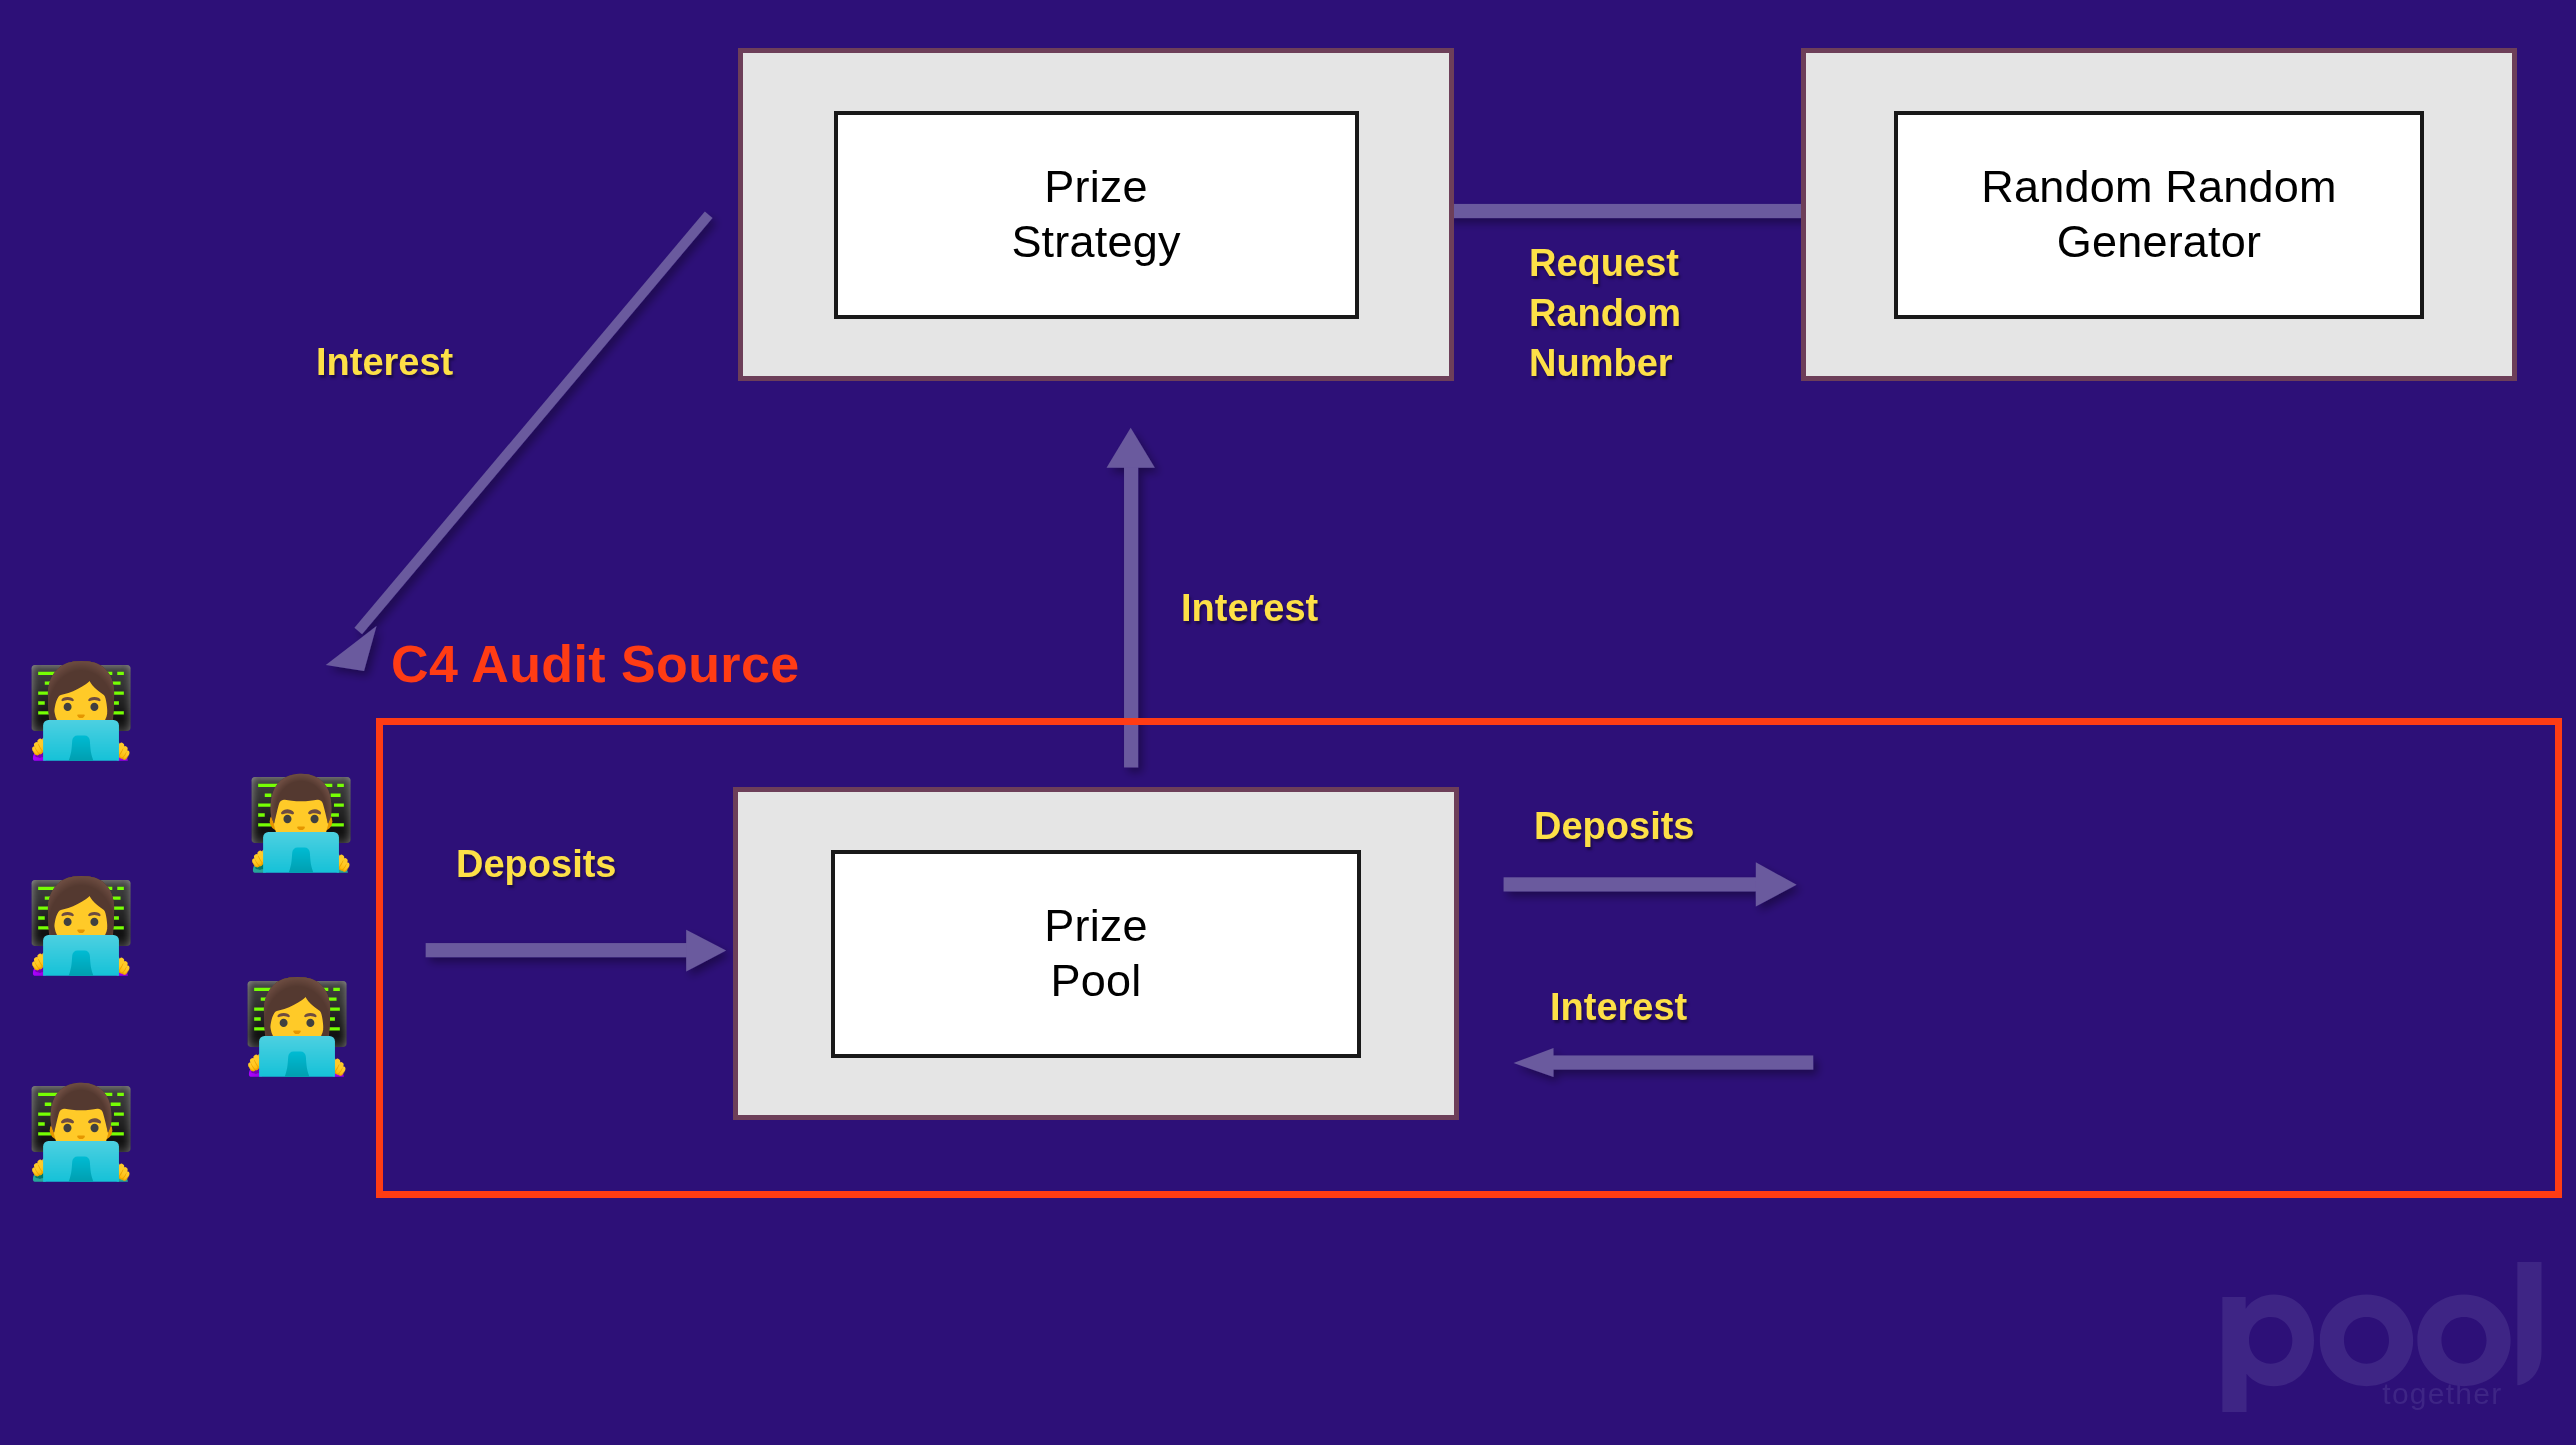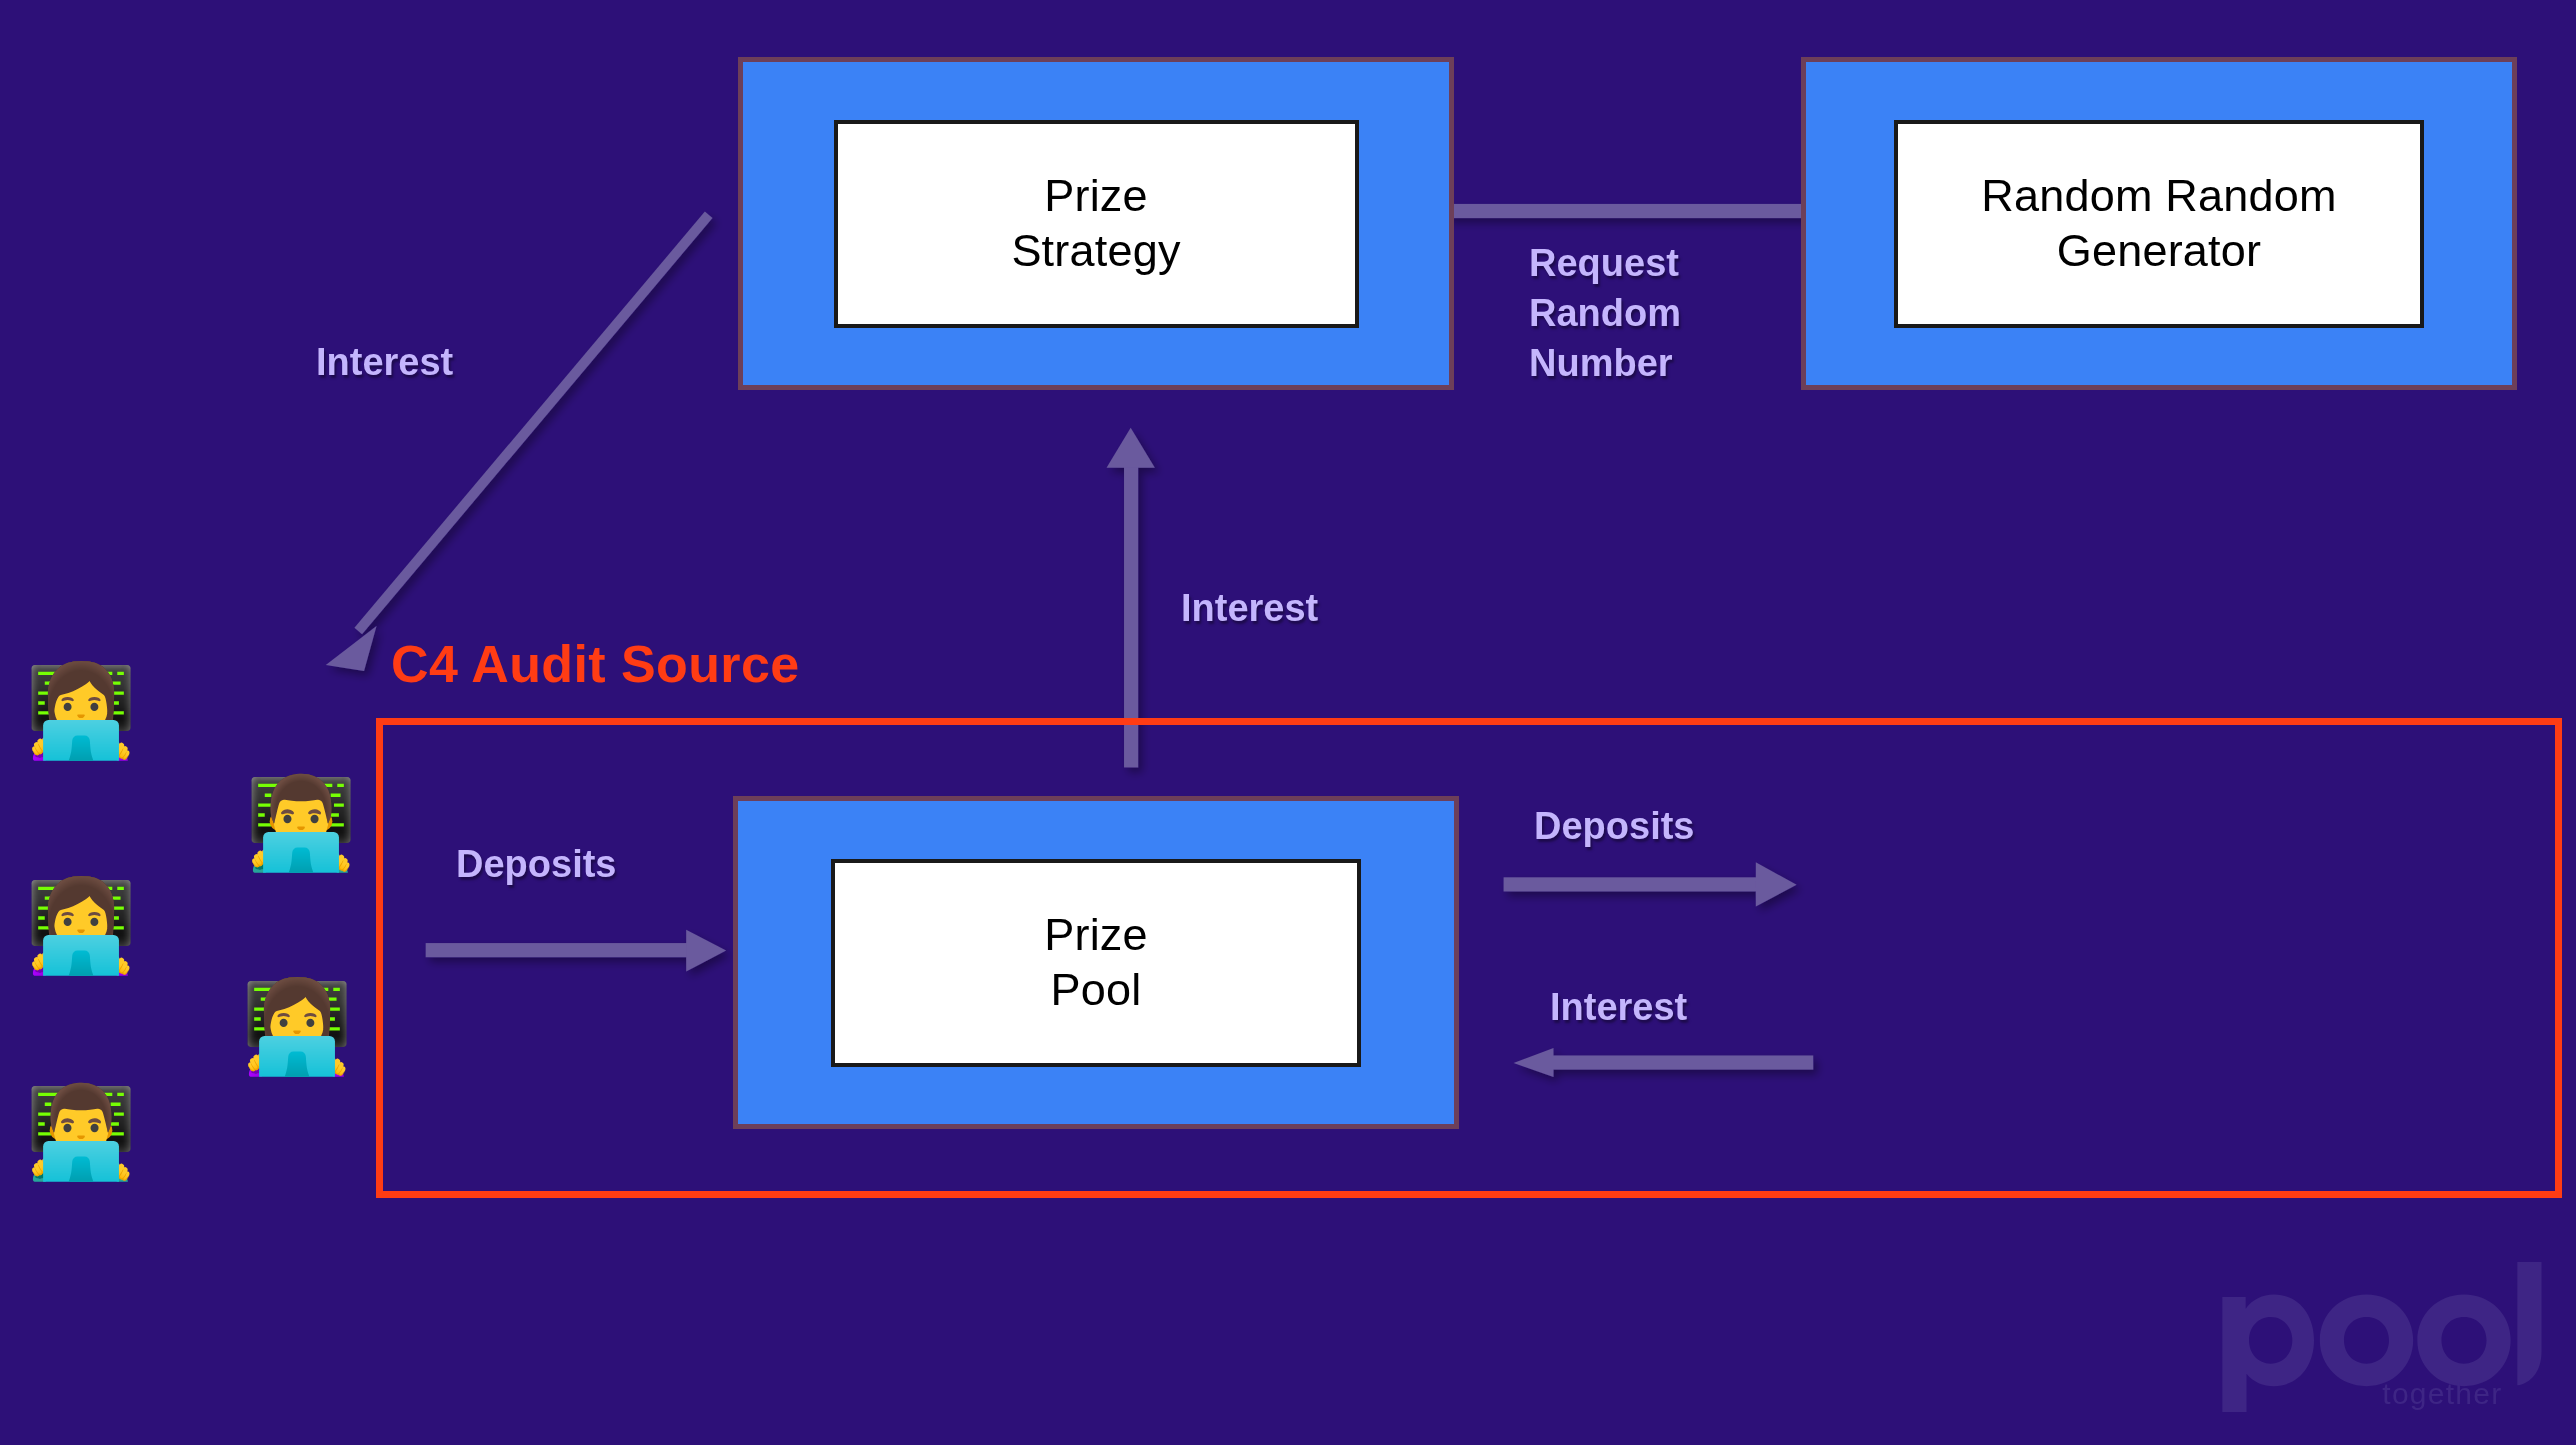--- a/index.html
+++ b/index.html
@@ -22,27 +22,26 @@
     right: 32px;
     bottom: 33px;
     width: 325px;
     height: 150px;
     pointer-events: none;
   }
 
   
   .node {
     position: absolute;
-    background: #3b82f6;
+    background: #e5e5e5;
     border: 5.8px solid #6d3f59;
     box-sizing: border-box;
     display: flex;
     align-items: center;
     justify-content: center;
-    margin-top: 9px;
   }
   .node-inner {
     background: #ffffff;
     border: 4.2px solid #191919;
     box-sizing: border-box;
     display: flex;
     align-items: center;
     justify-content: center;
     text-align: center;
     color: #000000;
@@ -85,21 +84,21 @@
     font-size: 52px;
     font-weight: bold;
     letter-spacing: 0.4px;
     white-space: nowrap;
     font-family: "Liberation Sans", sans-serif;
   }
 
   
   .edge-label {
     position: absolute;
-    color: #c4b5fd;
+    color: #fde047;
     font-weight: bold;
     font-size: 38px;
     line-height: 1.32;
     white-space: pre-line;
     text-shadow: 1.7px 2.5px 2.5px rgba(0,0,0,0.38);
     font-family: "Liberation Sans", sans-serif;
   }
   #label-interest-users   { left: 316px;  top: 337px; }
   #label-request-rng      { left: 1529px; top: 238px; }
   #label-interest-vert    { left: 1181px; top: 583px; }

